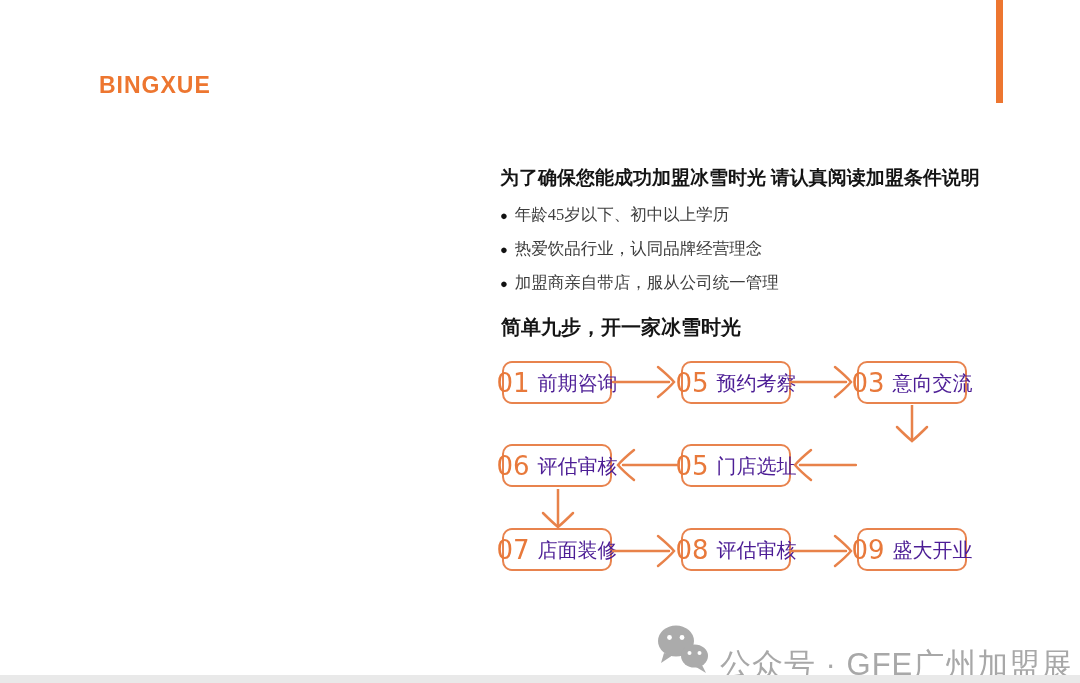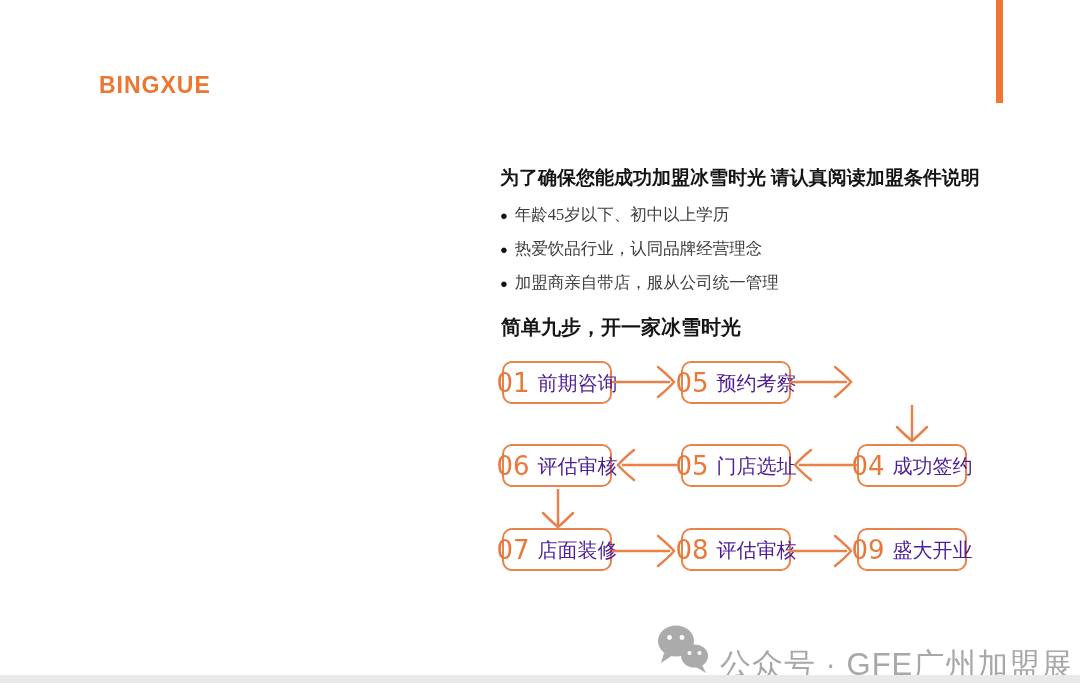--- a/index.html
+++ b/index.html
@@ -117,25 +117,25 @@
   <div class="process-heading">简单九步，开一家冰雪时光</div>
 
   <div class="step-box r1 c1">
     <span class="step-num">01</span>
     <span class="step-label">前期咨询</span>
   </div>
   <div class="step-box r1 c2">
     <span class="step-num">05</span>
     <span class="step-label">预约考察</span>
   </div>
-
-  <div class="step-box r2 c3">
-    <span class="step-num">04</span>
-    <span class="step-label">成功签约</span>
-  </div>
+  <div class="step-box r1 c3">
+    <span class="step-num">03</span>
+    <span class="step-label">意向交流</span>
+  </div>
+
   <div class="step-box r2 c2">
     <span class="step-num">05</span>
     <span class="step-label">门店选址</span>
   </div>
   <div class="step-box r2 c1">
     <span class="step-num">06</span>
     <span class="step-label">评估审核</span>
   </div>
 
   <div class="step-box r3 c1">

